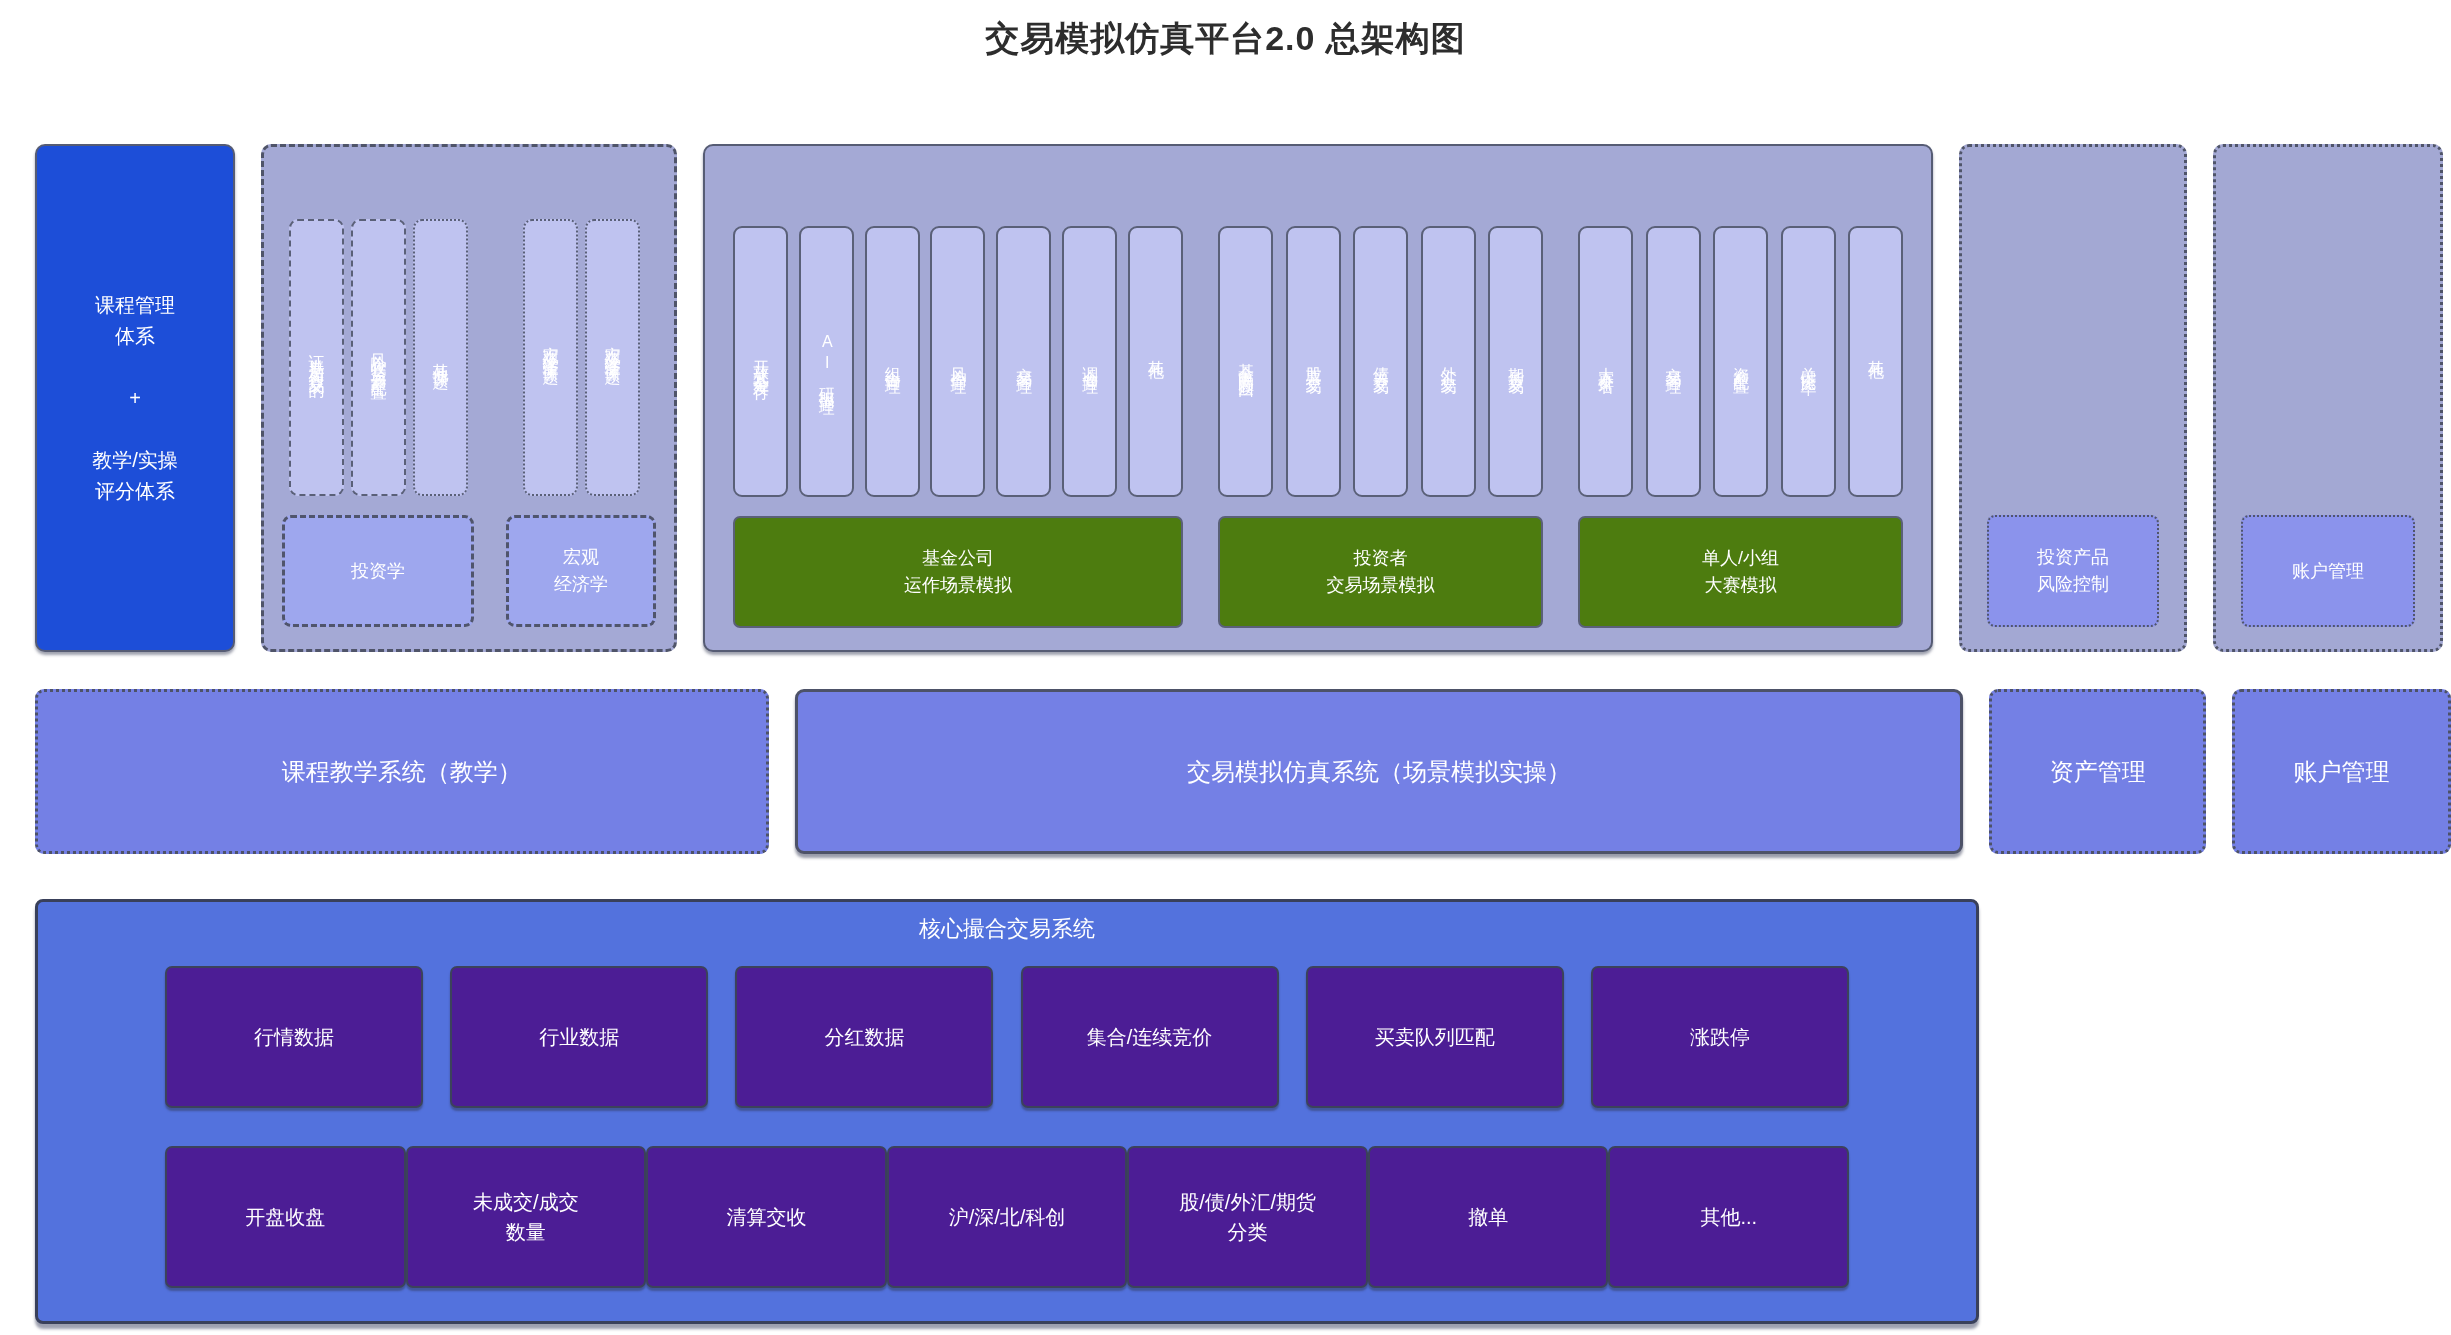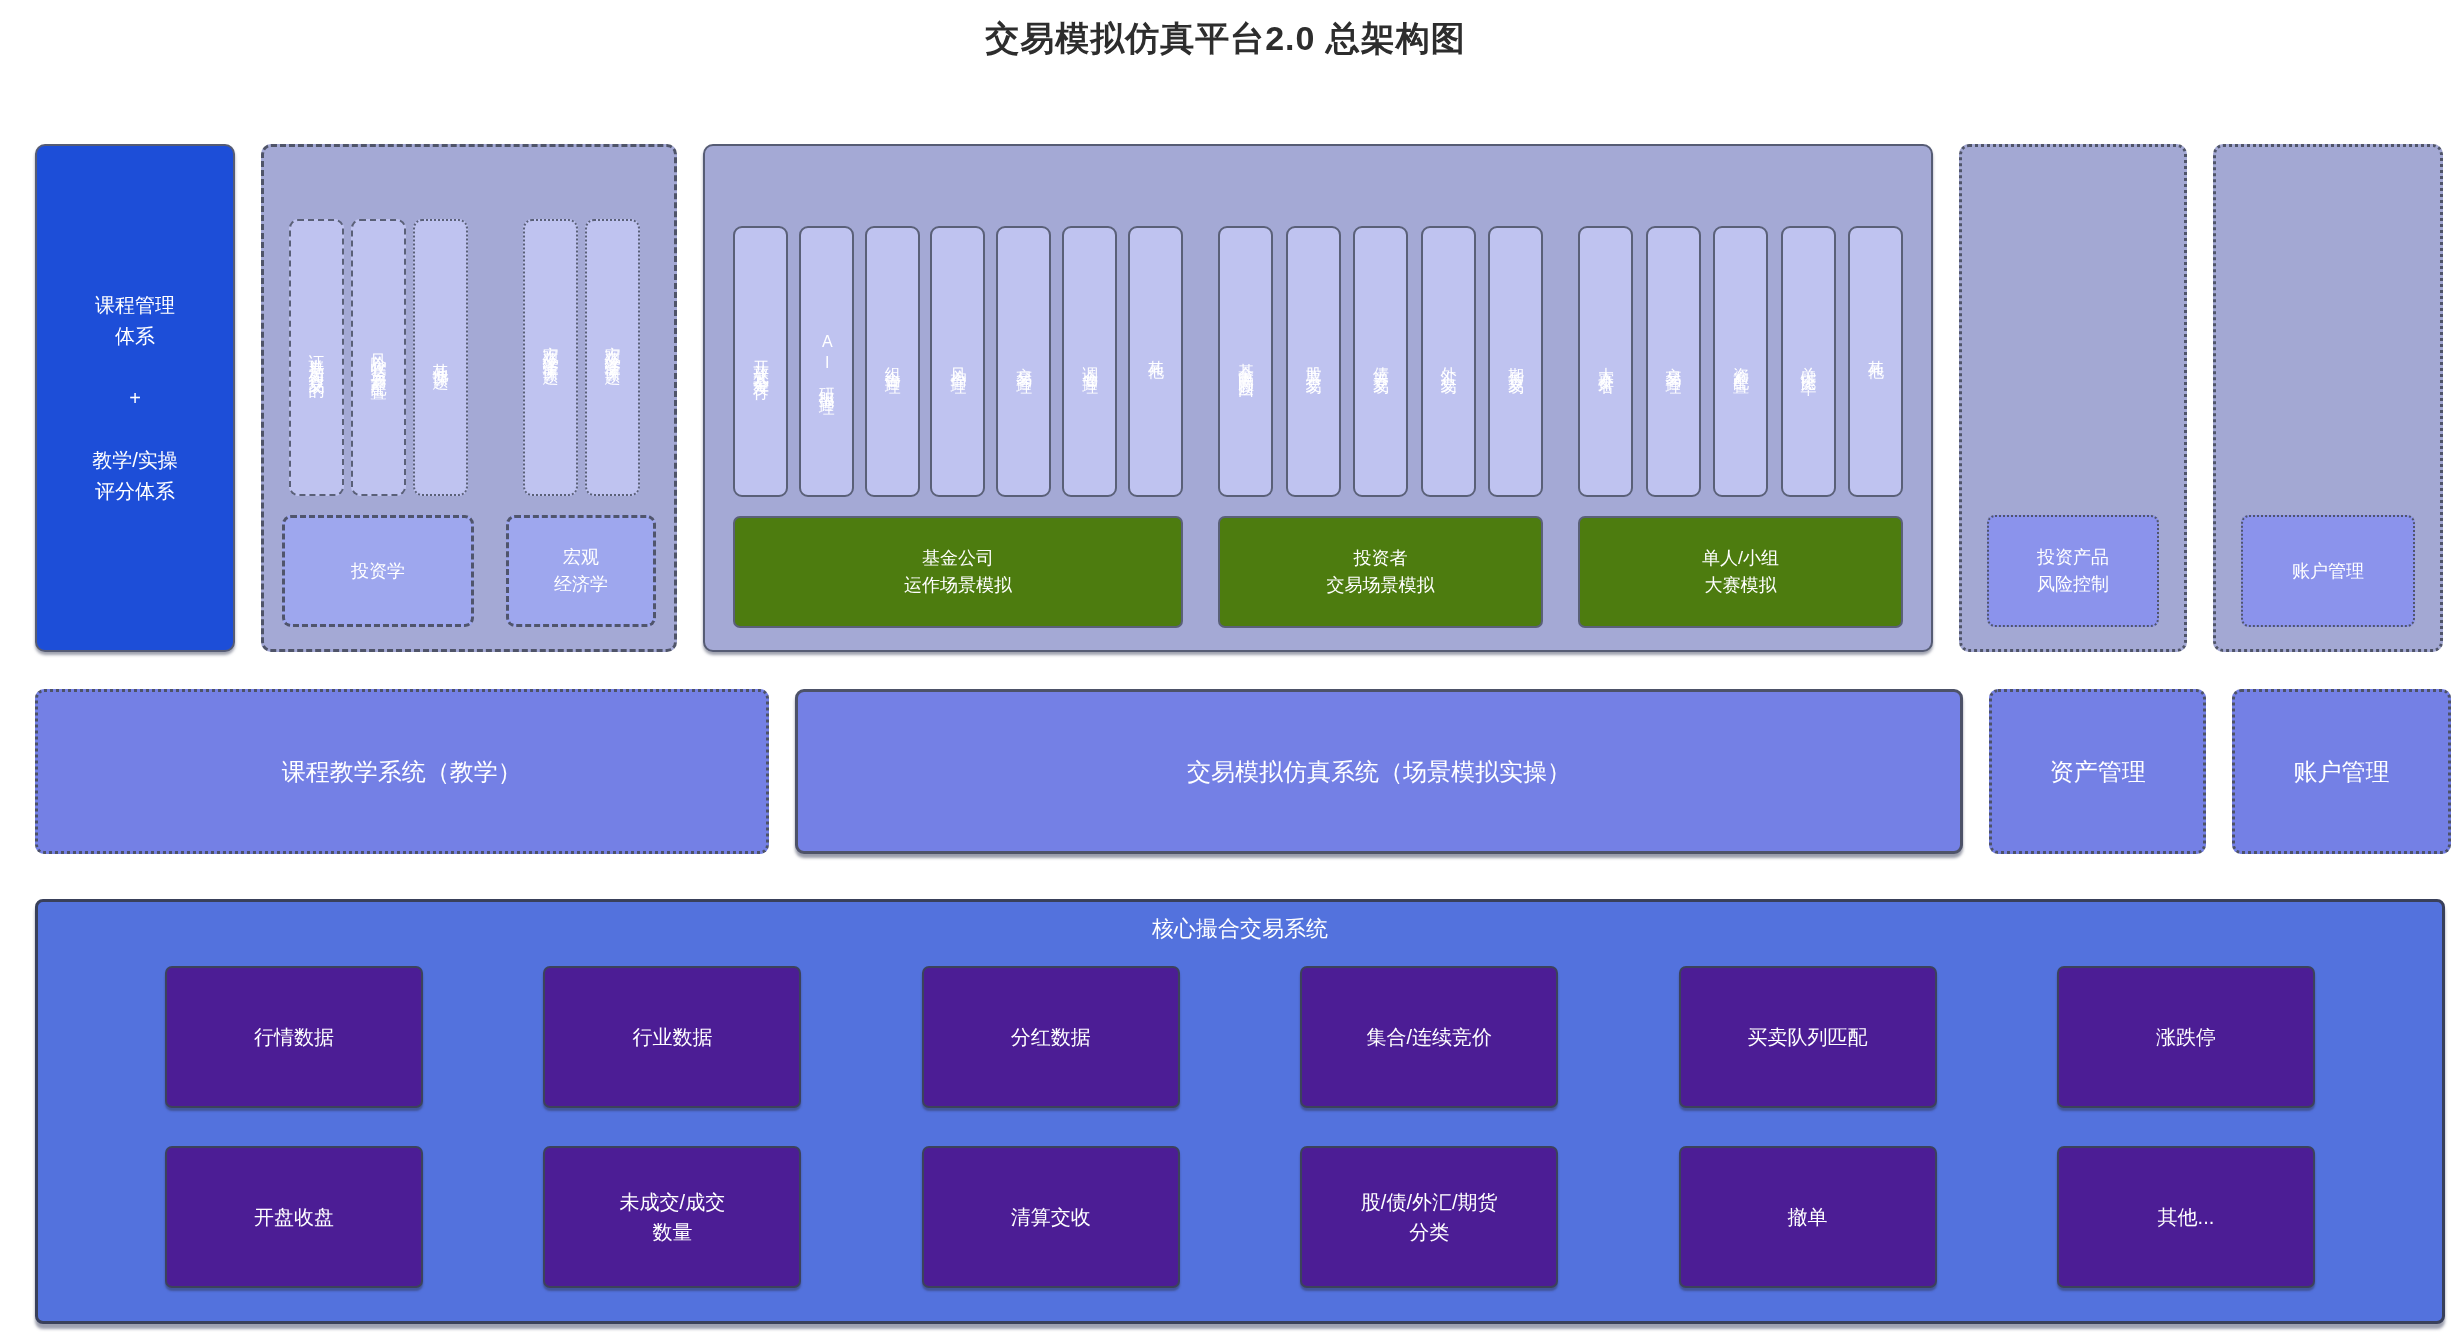--- a/index.html
+++ b/index.html
@@ -75,21 +75,21 @@
     background:#7480e5; border-radius:9px; color:#fff;
     display:flex; align-items:center; justify-content:center; font-size:24px;
   }
   .r2-dot   { border:3px dotted #4d5268; }
   .r2-solid { border:3px solid #4d5268; box-shadow:0 4px 3px rgba(70,75,100,.55); }
   .r2-teach { width:772px; } .r2-sim { width:1230px; }
   .r2-asset { width:228px; } .r2-acct { width:230px; }
 
   
   .bottom {
-    margin:45px 0 0 35px; width:2410px; height:425px;
+    margin:45px 0 0 35px; width:1944px; height:425px;
     background:#5372dd; border:3px solid #39405a; border-radius:8px;
     box-shadow:0 5px 3px rgba(60,65,95,.5);
     padding:12px 127px 0;
   }
   .bottom-title { text-align:center; color:#fff; font-size:22px; }
   .cell-row { display:flex; justify-content:space-between; margin-top:22px; }
   .cell-row.second { margin-top:38px; }
   .cell {
     width:258px; height:142px; background:#4c1d95;
     border:2px solid #3c425b; border-radius:7px;
@@ -198,20 +198,21 @@
       <div class="cell">分红数据</div>
       <div class="cell">集合/连续竞价</div>
       <div class="cell">买卖队列匹配</div>
       <div class="cell">涨跌停</div>
     </div>
     <div class="cell-row second">
       <div class="cell">开盘收盘</div>
       <div class="cell">未成交/成交
 数量</div>
       <div class="cell">清算交收</div>
+      <div class="cell">沪/深/北/科创</div>
       <div class="cell">股/债/外汇/期货
 分类</div>
       <div class="cell">撤单</div>
       <div class="cell">其他...</div>
     </div>
   </div>
 
 </div>
 
 </body></html>

